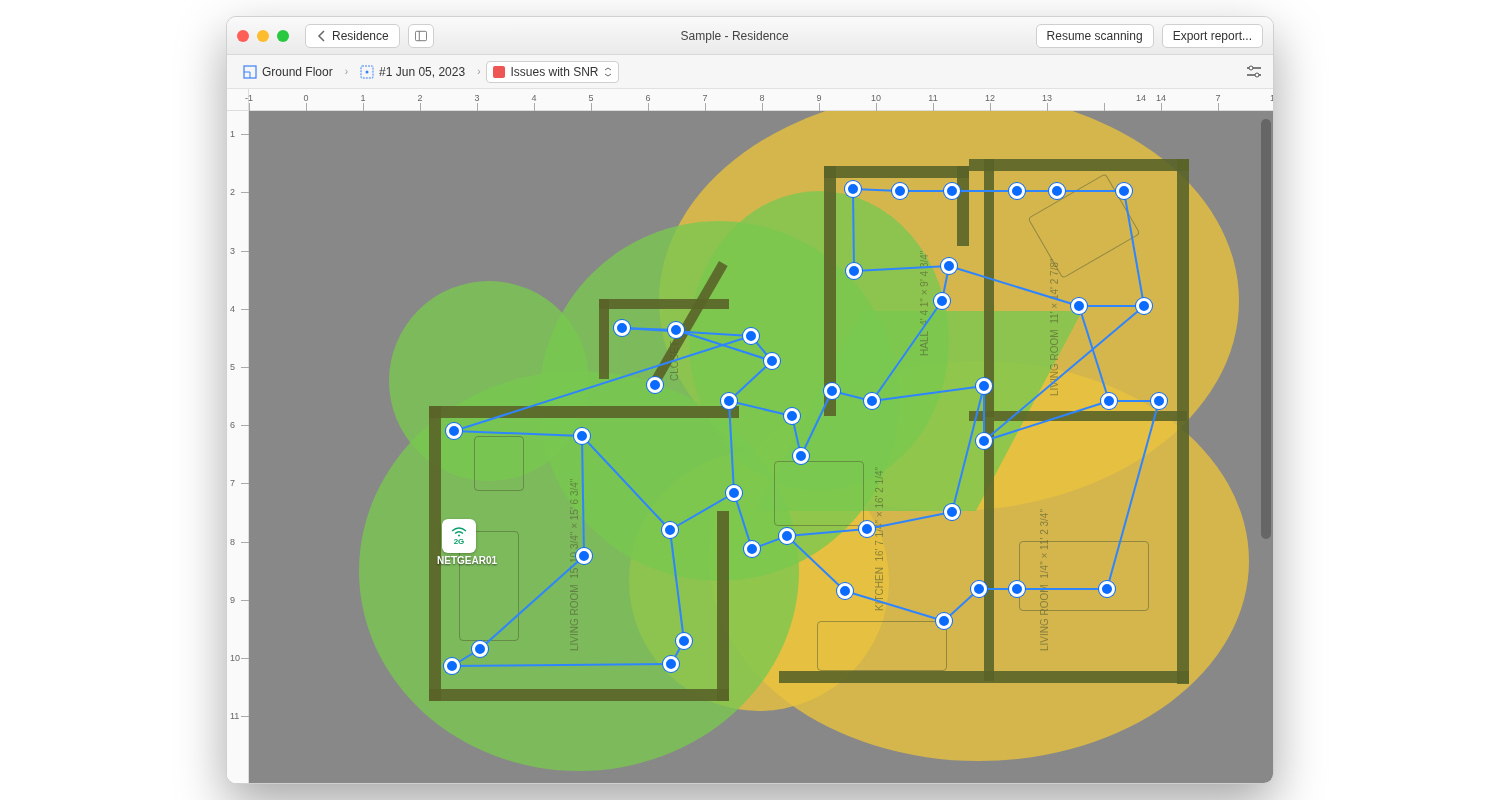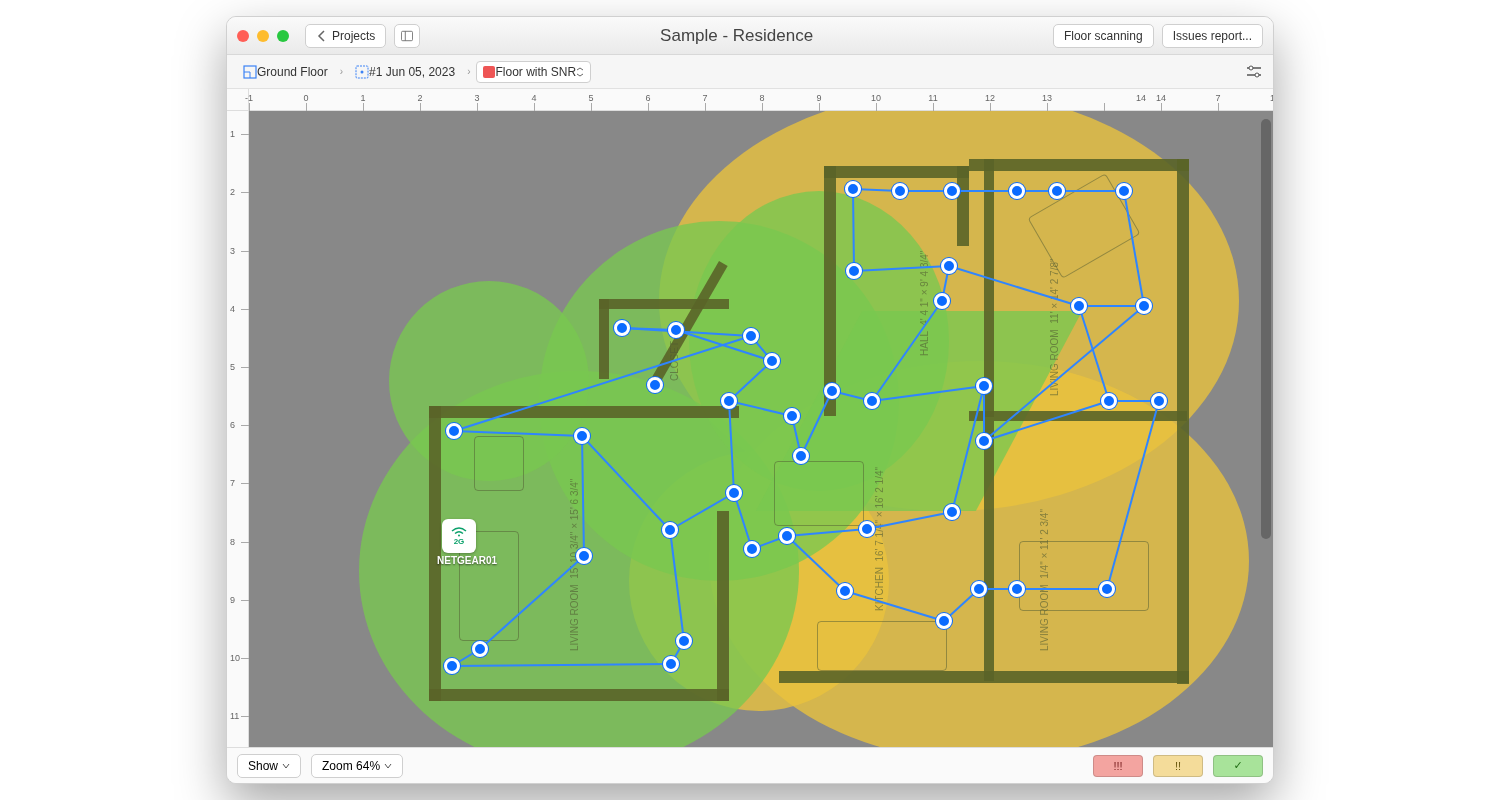--- a/index.html
+++ b/index.html
@@ -4,23 +4,23 @@
 <style>
 * { box-sizing: border-box; margin: 0; padding: 0; font-family: -apple-system, BlinkMacSystemFont, "Segoe UI", Helvetica, Arial, sans-serif; }
 body { background: #fff; display: flex; align-items: center; justify-content: center; height: 800px; width: 1500px; }
 .window { width: 1048px; height: 768px; background: #f6f6f6; border-radius: 10px; box-shadow: 0 20px 50px rgba(0,0,0,0.35); overflow: hidden; display: flex; flex-direction: column; border: 1px solid #d0d0d0; }
 .titlebar { height: 38px; display: flex; align-items: center; padding: 0 10px; background: linear-gradient(#fafafa,#eaeaea); border-bottom: 1px solid #d8d8d8; gap: 8px; }
 .traffic { display: flex; gap: 8px; margin-right: 8px; }
 .dot { width: 12px; height: 12px; border-radius: 50%; }
 .dot.r { background: #ff5f57; } .dot.y { background: #febc2e; } .dot.g { background: #28c840; }
 .tbtn { height: 24px; padding: 0 10px; border: 1px solid #cfcfcf; border-radius: 5px; background: #fff; font-size: 12px; display: inline-flex; align-items: center; gap: 4px; cursor: pointer; color: #333; }
 .tbtn svg { width: 12px; height: 12px; }
-.title { flex: 1; text-align: center; font-size: 17px; color: #444; }
+.title { flex: 1; text-align: center; font-size: 12px; color: #444; }
 .breadcrumbs { height: 34px; display: flex; align-items: center; padding: 0 10px; gap: 6px; background: #f6f6f6; border-bottom: 1px solid #e1e1e1; font-size: 12px; color: #333; }
-.crumb { display: inline-flex; align-items: center; padding: 3px 6px; border-radius: 4px; cursor: pointer; }
+.crumb { display: inline-flex; align-items: center; gap: 5px; padding: 3px 6px; border-radius: 4px; cursor: pointer; }
 .crumb .sq { width: 12px; height: 12px; border-radius: 2px; }
 .chev { color: #999; font-size: 10px; }
 .bc-spacer { flex: 1; }
 .sliders-icon { width: 18px; height: 18px; cursor: pointer; }
 .canvas-wrap { flex: 1; position: relative; background: #fff; overflow: hidden; }
 .ruler-h { position: absolute; top: 0; left: 22px; right: 0; height: 22px; background: #fafafa; border-bottom: 1px solid #ddd; }
 .ruler-v { position: absolute; top: 22px; left: 0; width: 22px; bottom: 0; background: #fafafa; border-right: 1px solid #ddd; }
 .ruler-corner { position: absolute; top: 0; left: 0; width: 22px; height: 22px; background: #fafafa; border-right: 1px solid #ddd; border-bottom: 1px solid #ddd; }
 .tick { position: absolute; font-size: 9px; color: #666; }
 .ruler-h .tick { top: 4px; transform: translateX(-50%); }
@@ -56,34 +56,34 @@
   <div class="titlebar">
     <div class="traffic">
       <div class="dot r"></div>
       <div class="dot y"></div>
       <div class="dot g"></div>
     </div>
     <button class="tbtn">
       <svg viewBox="0 0 12 12">
           <path d="M8 1 L3 6 L8 11" fill="none" stroke="#666" stroke-width="1.5"></path>
         </svg>
-      <span>Projects</span>
+      <span>Residence</span>
     </button>
     <button class="tbtn" style="padding:0 6px">
       <svg viewBox="0 0 14 12" width="14" height="12">
           <rect x="0.5" y="0.5" width="13" height="11" rx="1.5" fill="none" stroke="#666"></rect>
           <line x1="5" y1="0.5" x2="5" y2="11.5" stroke="#666"></line>
         </svg>
     </button>
     <div class="title">Sample - Residence</div>
     <button class="tbtn">
-        <span>Floor scanning</span>
+        <span>Resume scanning</span>
       </button>
     <button class="tbtn">
-        <span>Issues report...</span>
+        <span>Export report...</span>
       </button>
   </div>
 
   <div class="breadcrumbs">
     <div class="crumb">
       <svg width="14" height="14" viewBox="0 0 14 14">
           <rect x="1" y="1" width="12" height="12" fill="none" stroke="#3b82f6" stroke-width="1.2"></rect>
           <line x1="1" y1="7" x2="7" y2="7" stroke="#3b82f6"></line>
           <line x1="7" y1="7" x2="7" y2="13" stroke="#3b82f6"></line>
         </svg>
@@ -93,21 +93,21 @@
     <div class="crumb">
       <svg width="14" height="14" viewBox="0 0 14 14">
           <rect x="1" y="1" width="12" height="12" rx="1" fill="none" stroke="#3b82f6" stroke-dasharray="2 1"></rect>
           <circle cx="7" cy="7" r="1.5" fill="#3b82f6"></circle>
         </svg>
       <span>#1 Jun 05, 2023</span>
     </div>
     <span class="chev">›</span>
     <div class="crumb" style="border:1px solid #cfcfcf;background:#fff">
       <span class="sq" style="background:#e55"></span>
-      <span>Floor with SNR</span>
+      <span>Issues with SNR</span>
       <svg width="8" height="10" viewBox="0 0 8 10">
           <path d="M1 3 L4 1 L7 3 M1 7 L4 9 L7 7" fill="none" stroke="#666"></path>
         </svg>
     </div>
     <div class="bc-spacer"></div>
     <svg class="sliders-icon" viewBox="0 0 18 18">
         <line x1="2" y1="5" x2="16" y2="5" stroke="#555" stroke-width="1.3"></line>
         <line x1="2" y1="12" x2="16" y2="12" stroke="#555" stroke-width="1.3"></line>
         <circle cx="6" cy="5" r="2" fill="#fff" stroke="#555"></circle>
         <circle cx="12" cy="12" r="2" fill="#fff" stroke="#555"></circle>
@@ -328,38 +328,14 @@
             </svg>
           <span>2G</span>
         </div>
         <div class="ap-label" style="left:218px;top:444px">NETGEAR01</div>
       </div>
     </div>
 
     <div class="scrollbar"></div>
   </div>
 
-  <div class="bottombar">
-    <div class="selectish">
-      <span>Show</span>
-      <svg width="8" height="6" viewBox="0 0 8 6">
-          <path d="M1 1 L4 5 L7 1" fill="none" stroke="#555"></path>
-        </svg>
-    </div>
-    <div class="selectish">
-      <span>Zoom 64%</span>
-      <svg width="8" height="6" viewBox="0 0 8 6">
-          <path d="M1 1 L4 5 L7 1" fill="none" stroke="#555"></path>
-        </svg>
-    </div>
-    <div class="bb-spacer"></div>
-    <div class="status-btn red">
-        <span>!!!</span>
-      </div>
-    <div class="status-btn yellow">
-        <span>!!</span>
-      </div>
-    <div class="status-btn green">
-        <span>✓</span>
-      </div>
-  </div>
 
 </div>
 
 </body></html>

